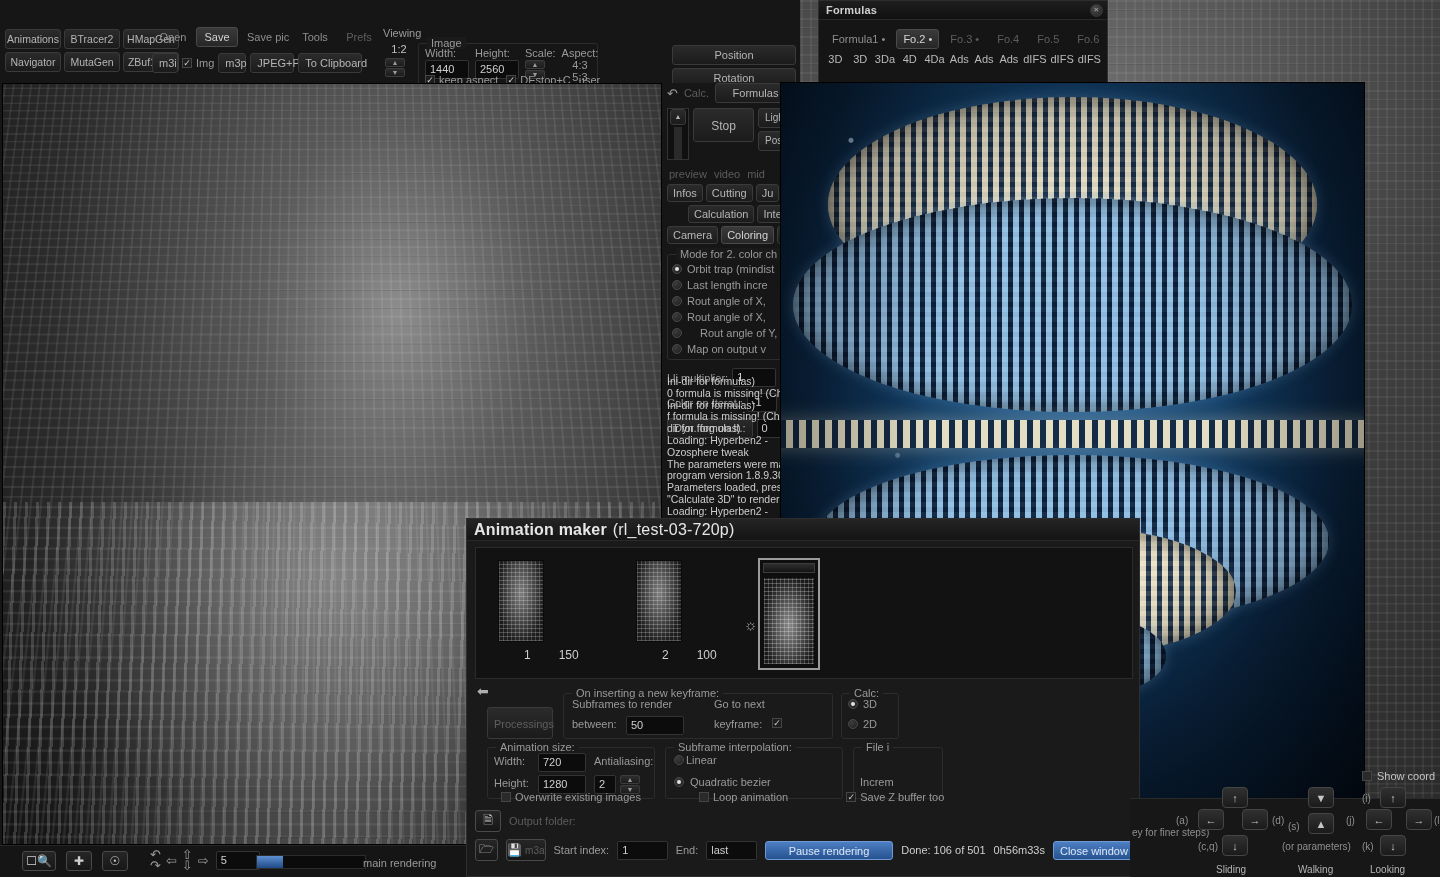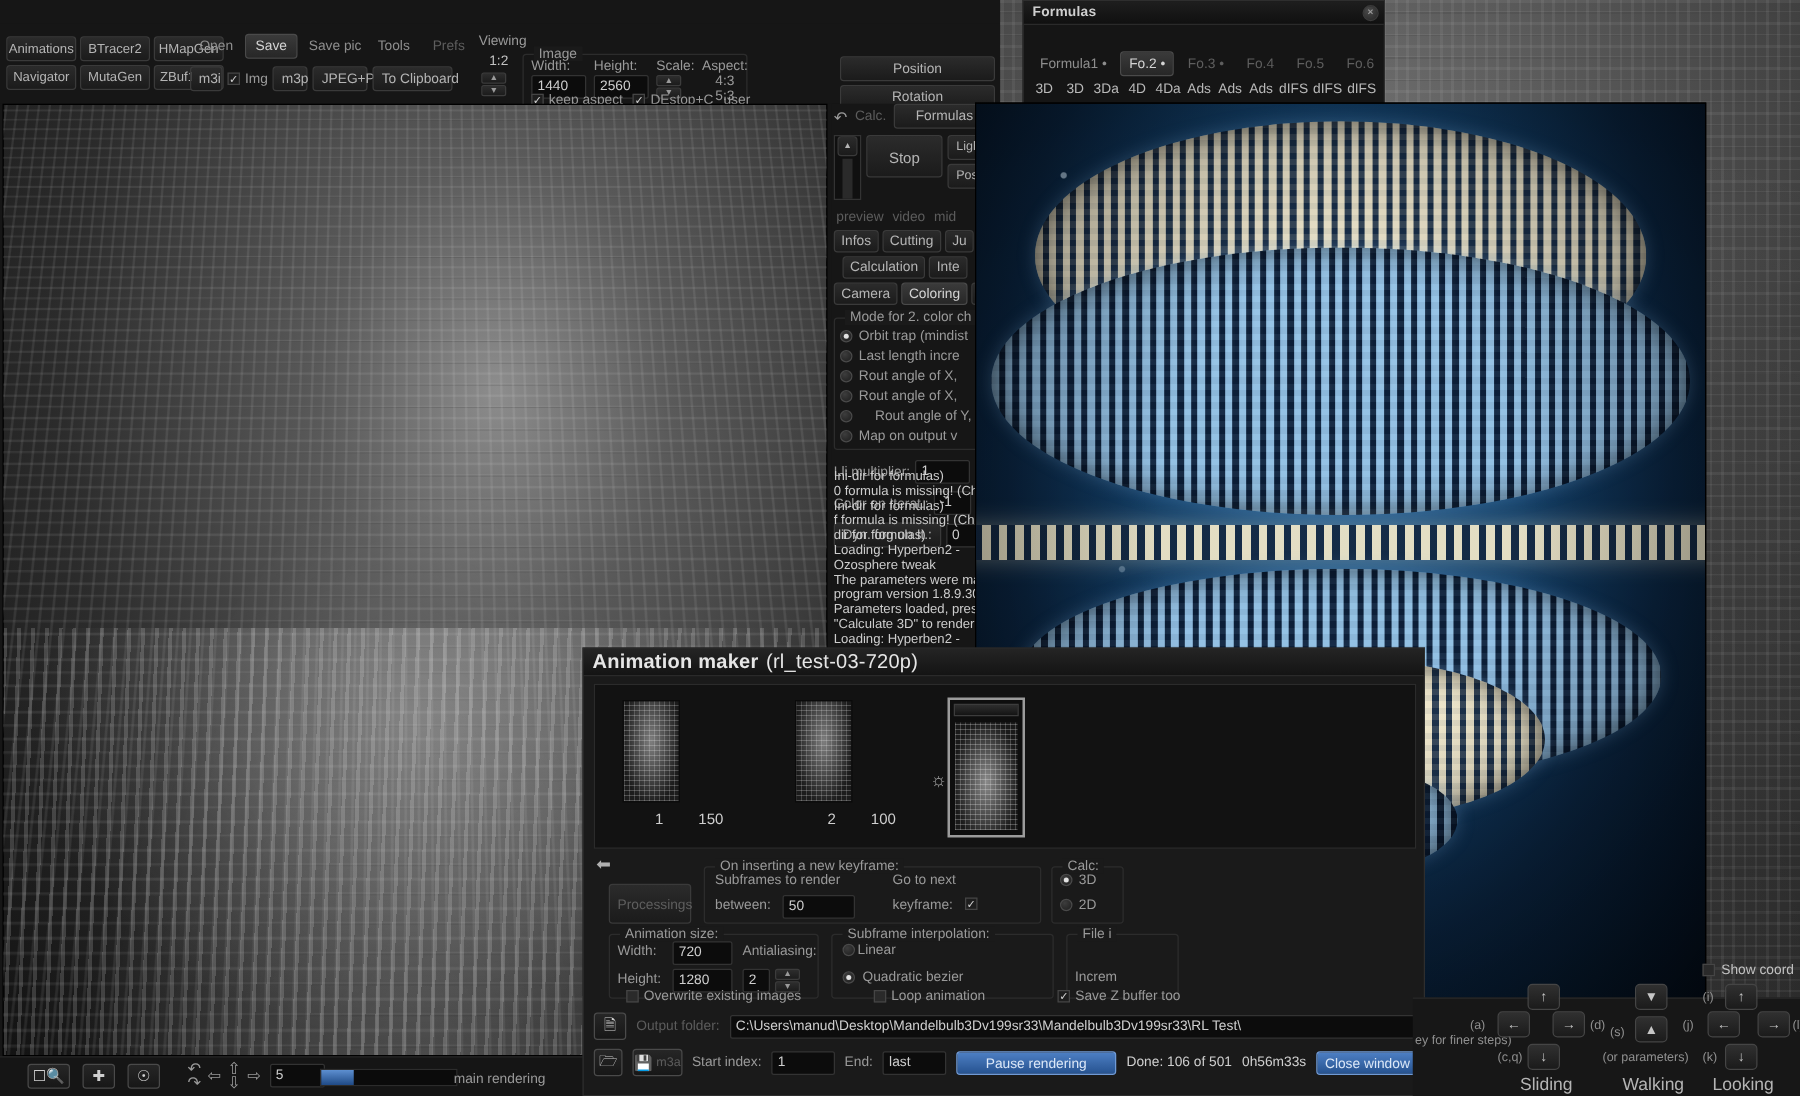--- a/index.html
+++ b/index.html
@@ -177,21 +177,21 @@
     background: linear-gradient(#262626,#171717);
     display: flex; align-items: center; justify-content: center;
     color: #cfcfcf; font-size: 12px;
   }
 
   
   #formulas { left: 818px; top: 0; width: 290px; height: 85px; background: #151515; }
   #formulas .titlebar { background: linear-gradient(#1e1e1e,#101010); }
   #formulas .body { padding: 5px 6px; }
   #formulas .r { display: flex; gap: 4px; align-items: center; }
-  #formulas .r2 { margin-top: 16px; }
+  #formulas .r2 { margin-top: 4px; }
   #formulas .r3 { margin-top: 4px; gap: 4px; color: #b9b9b9; font-size: 11px; }
   #formulas .r3 span { width: 25px; text-align: center; }
 
   
   #render {
     left: 780px; top: 82px; width: 585px; height: 718px;
     border: 1px solid #000; background: #000; overflow: hidden;
   }
   .fractal-art { position: absolute; inset: 0; }
   .fr-bg { position: absolute; inset: 0;
@@ -263,21 +263,21 @@
 
   
   #navhints { position: absolute; left: 1130px; top: 798px; width: 310px; height: 79px;
               background: #171717; border-top: 1px solid #2a2a2a; }
   .key { position: absolute; font-size: 10px; color: #8f8f8f; }
   .nub {
     position: absolute; width: 26px; height: 21px; border-radius: 4px;
     background: linear-gradient(#303030,#1b1b1b); border: 1px solid #454545;
     display:flex; align-items:center; justify-content:center; color:#c6c6c6; font-size:11px;
   }
-  .navlabel { position: absolute; bottom: 2px; font-size: 14px; color: #b5b5b5; }
+  .navlabel { position: absolute; bottom: 2px; font-size: 10px; color: #b5b5b5; }
 
   #showcoord { position: absolute; left: 1362px; top: 770px; display: flex; align-items: center; gap: 5px; }
 </style>
 </head>
 <body>
 
 <div id="root">
 
   <div class="bg-fractal"></div>
 
@@ -397,21 +397,21 @@
         <span class="lbl dim">mid</span>
       </div>
 
       <div style="padding:4px 2px 0">
         <div class="tabrow">
           <span class="btn">Infos</span>
           <span class="btn">Cutting</span>
           <span class="btn">Ju</span>
         </div>
         <div class="tabrow">
-          <span class="btn" style="margin-left:7px">Calculation</span>
+          <span class="btn" style="margin-left:21px">Calculation</span>
           <span class="btn">Inte</span>
         </div>
         <div class="tabrow">
           <span class="btn">Camera</span>
           <span class="btn on">Coloring</span>
           <span class="btn">S</span>
         </div>
       </div>
 
       <div class="grp" style="margin:10px 2px 0;padding:6px 4px 4px">
@@ -643,21 +643,20 @@
         </span>
         <span class="chk">
           <span class="box">✓</span>
           <span class="lbl">Save Z buffer too</span>
         </span>
       </div>
 
       <div style="display:flex;align-items:center;gap:8px;margin-top:7px">
         <span class="ibtn" style="height:22px">🗎</span>
         <span class="lbl dim">Output folder:</span>
-        <span class="fld" style="flex:1;overflow:hidden;white-space:nowrap">C:\Users\manud\Desktop\Mandelbulb3Dv199sr33\Mandelbulb3Dv199sr33\RL Test\</span>
       </div>
 
       <div style="display:flex;align-items:center;gap:8px;margin-top:7px">
         <span class="ibtn" style="height:22px">🗁</span>
         <span class="ibtn" style="width:42px;height:22px;gap:3px">
           <span>💾</span>
           <span class="lbl dim" style="font-size:10px">m3a</span>
         </span>
         <span class="lbl">Start index:</span>
         <span class="fld" style="width:56px">1</span>

